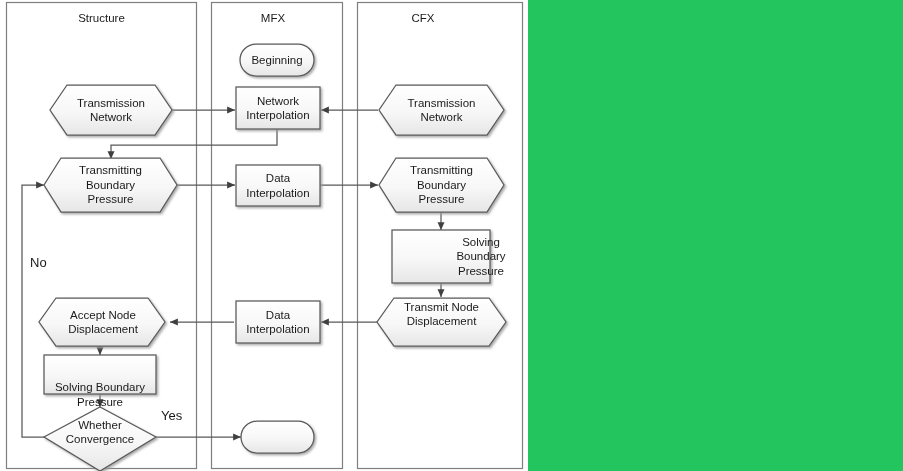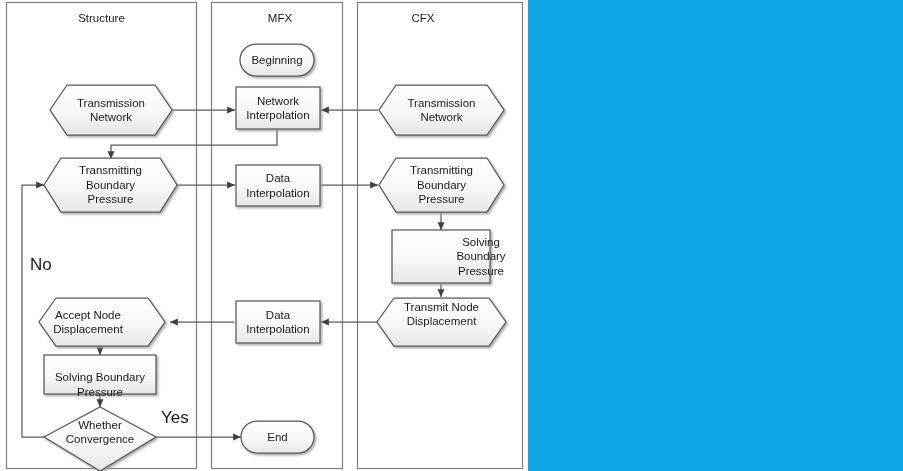--- a/index.html
+++ b/index.html
@@ -1,26 +1,26 @@
 <!DOCTYPE html>
 <html><head>
 <meta charset="utf-8">
 <style>
   html,body{margin:0;padding:0;background:#000;}
   body{width:903px;height:471px;overflow:hidden;
        font-family:"Liberation Sans","DejaVu Sans",sans-serif;}
-  #canvas{position:relative;width:903px;height:471px;background:#0ea5e9;}
+  #canvas{position:relative;width:903px;height:471px;background:#22c55e;}
   #white{position:absolute;left:0;top:0;width:528px;height:471px;background:#ffffff;}
   svg#fig{position:absolute;left:0;top:0;width:903px;height:471px;}
   .lane-title{position:absolute;font-size:11.5px;color:#1a1a1a;text-align:center;
               white-space:nowrap;}
   .nodetext{position:absolute;display:flex;align-items:center;justify-content:center;
             text-align:center;font-size:11.5px;color:#1a1a1a;line-height:14.5px;
             pointer-events:none;}
-  .edgelabel{position:absolute;font-size:17px;color:#1a1a1a;}
+  .edgelabel{position:absolute;font-size:13px;color:#1a1a1a;}
 </style>
 </head>
 <body>
 
 <div id="canvas">
   <div id="white"></div>
 
   <svg id="fig" viewBox="0 0 903 471" xmlns="http://www.w3.org/2000/svg">
     <defs>
       <linearGradient id="shadeFill" x1="0" y1="0" x2="0" y2="1">
@@ -97,21 +97,21 @@
 
       <rect x="44" y="355" width="112" height="39"></rect>
 
       <polygon points="100,407 156,437 100,471 44,437"></polygon>
 
       <rect x="241" y="421" width="73" height="32" rx="16" ry="16"></rect>
     </g>
   </svg>
 
   <div class="lane-title" style="left:6px;top:12px;width:191px;">Structure</div>
-  <div class="lane-title" style="left:211px;top:12px;width:124px;margin-left:7px;">MFX</div>
+  <div class="lane-title" style="left:211px;top:12px;width:124px;">MFX</div>
   <div class="lane-title" style="left:357px;top:12px;width:132px;">CFX</div>
 
   <div class="nodetext" style="left:240px;top:44px;width:74px;height:32px;border-radius:13px;">Beginning</div>
 
   <div class="nodetext" style="left:50px;top:85px;width:122px;height:50px;">Transmission<br>Network</div>
 
   <div class="nodetext" style="left:379px;top:85px;width:125px;height:50px;">Transmission<br>Network</div>
 
   <div class="nodetext" style="left:236px;top:87px;width:84px;height:42px;">Network<br>Interpolation</div>
 
@@ -120,23 +120,22 @@
   <div class="nodetext" style="left:236px;top:165px;width:84px;height:41px;">Data<br>Interpolation</div>
 
   <div class="nodetext" style="left:379px;top:158px;width:125px;height:54px;">Transmitting<br>Boundary<br>Pressure</div>
 
   <div class="nodetext" style="left:392px;top:230px;width:98px;height:53px;margin-left:40px;">Solving<br>Boundary<br>Pressure</div>
 
   <div class="nodetext" style="left:377px;top:298px;width:129px;height:32px;">Transmit Node<br>Displacement</div>
 
   <div class="nodetext" style="left:236px;top:301px;width:84px;height:42px;">Data<br>Interpolation</div>
 
-  <div class="nodetext" style="left:25px;top:298px;width:126px;height:48px;">Accept Node<br>Displacement</div>
+  <div class="nodetext" style="left:40px;top:298px;width:126px;height:48px;">Accept Node<br>Displacement</div>
 
-  <div class="nodetext" style="left:44px;top:365px;width:112px;height:39px;">Solving Boundary<br>Pressure</div>
+  <div class="nodetext" style="left:44px;top:375px;width:112px;height:39px;">Solving Boundary<br>Pressure</div>
 
   <div class="nodetext" style="left:44px;top:410px;width:112px;height:44px;">Whether<br>Convergence</div>
 
-  <div class="nodetext" style="left:241px;top:421px;width:73px;height:32px;">End</div>
 
   <div class="edgelabel" style="left:30px;top:255px;">No</div>
   <div class="edgelabel" style="left:161px;top:408px;">Yes</div>
 </div>
 
 </body></html>

